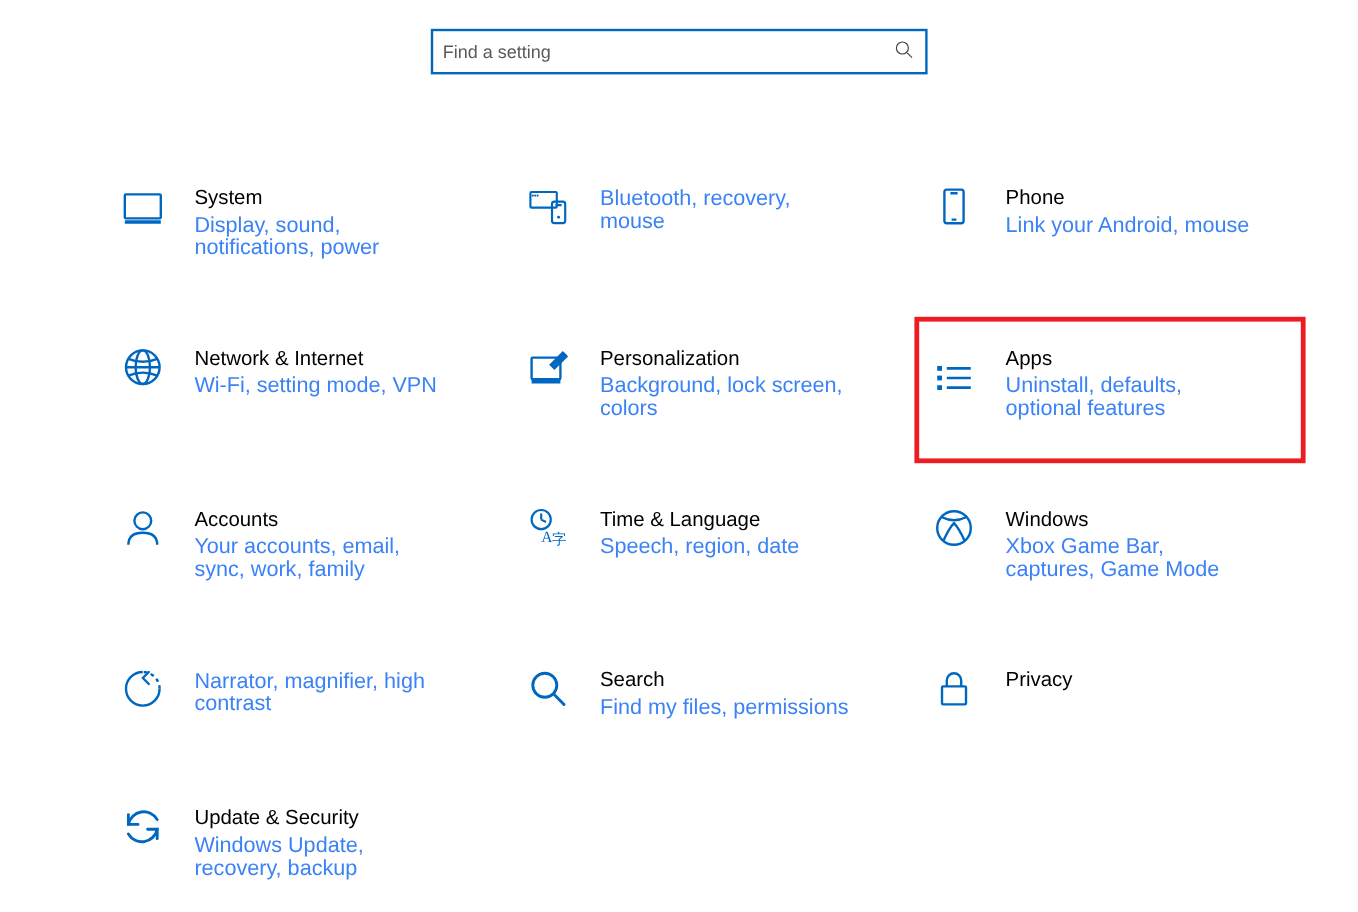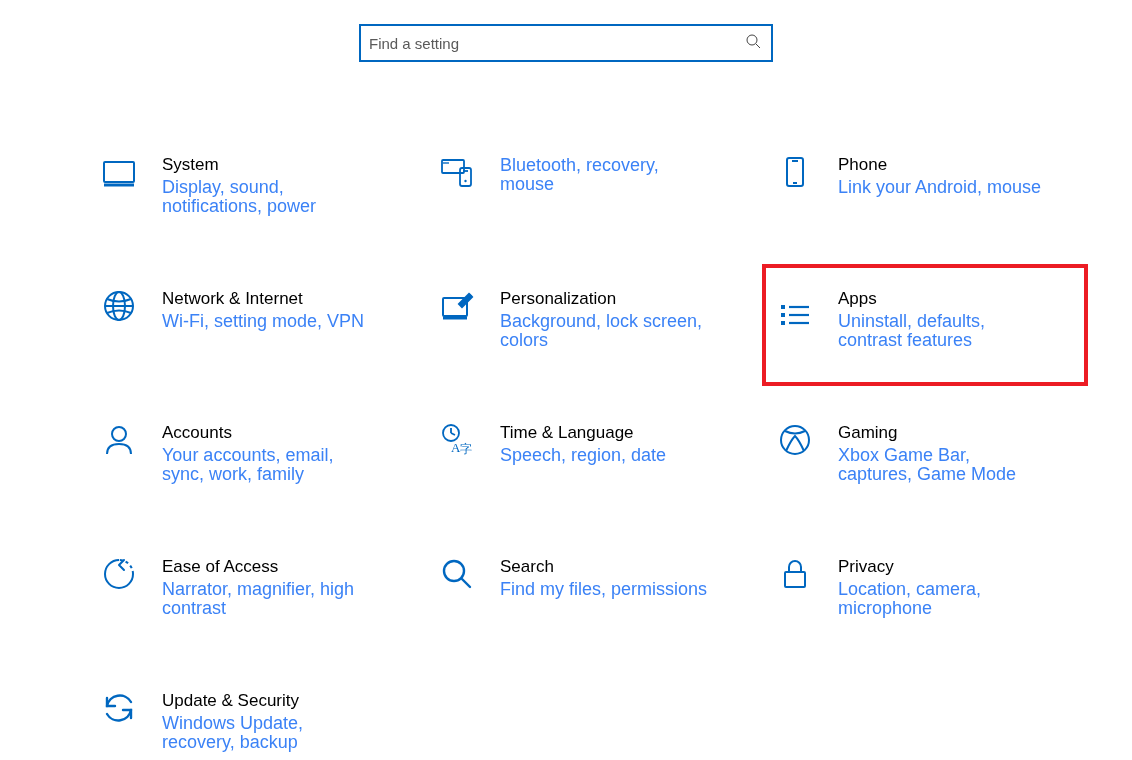--- a/index.html
+++ b/index.html
@@ -192,21 +192,21 @@
           <rect x="4" y="7" width="4" height="4" fill="#0067c0" stroke="none"></rect>
           <rect x="4" y="15" width="4" height="4" fill="#0067c0" stroke="none"></rect>
           <rect x="4" y="23" width="4" height="4" fill="#0067c0" stroke="none"></rect>
           <line x1="12" y1="9" x2="32" y2="9"></line>
           <line x1="12" y1="17" x2="32" y2="17"></line>
           <line x1="12" y1="25" x2="32" y2="25"></line>
         </svg>
       </span>
       <div class="text">
         <div class="title">Apps</div>
-        <div class="desc">Uninstall, defaults, contrast features</div>
+        <div class="desc">Uninstall, defaults, optional features</div>
       </div>
     </div>
 
     <div class="tile">
       <span class="icon">
         <svg viewBox="0 0 36 36" fill="none" stroke="#0067c0" stroke-width="2">
           <circle cx="18" cy="12" r="7"></circle>
           <path d="M6 32 Q6 22 18 22 Q30 22 30 32"></path>
         </svg>
       </span>
@@ -234,35 +234,34 @@
 
     <div class="tile">
       <span class="icon">
         <svg viewBox="0 0 36 36" fill="none" stroke="#0067c0" stroke-width="2">
           <circle cx="18" cy="18" r="14"></circle>
           <path d="M8 9 Q18 14 28 9"></path>
           <path d="M9 29 Q14 18 18 14 Q22 18 27 29"></path>
         </svg>
       </span>
       <div class="text">
-        <div class="title">Gaming</div>
+        <div class="title">Windows</div>
         <div class="desc">Xbox Game Bar, captures, Game Mode</div>
       </div>
     </div>
 
     <div class="tile">
       <span class="icon">
         <svg viewBox="0 0 36 36" fill="none" stroke="#0067c0" stroke-width="2">
           <path d="M32 18 A14 14 0 1 1 18 4"></path>
           <path d="M32 18 A14 14 0 0 0 18 4" stroke-dasharray="3 3"></path>
           <polyline points="23,4 18,9 23,14" stroke-linejoin="round" stroke-linecap="round"></polyline>
         </svg>
       </span>
       <div class="text">
-        <div class="title">Ease of Access</div>
         <div class="desc">Narrator, magnifier, high contrast</div>
       </div>
     </div>
 
     <div class="tile">
       <span class="icon">
         <svg viewBox="0 0 36 36" fill="none" stroke="#0067c0" stroke-width="2.4">
           <circle cx="15" cy="15" r="10"></circle>
           <line x1="23" y1="23" x2="31" y2="31" stroke-linecap="round"></line>
         </svg>
@@ -275,21 +274,20 @@
 
     <div class="tile">
       <span class="icon">
         <svg viewBox="0 0 36 36" fill="none" stroke="#0067c0" stroke-width="2">
           <rect x="8" y="16" width="20" height="15" rx="1"></rect>
           <path d="M12 16 V11 a6 6 0 0 1 12 0 V16"></path>
         </svg>
       </span>
       <div class="text">
         <div class="title">Privacy</div>
-        <div class="desc">Location, camera, microphone</div>
       </div>
     </div>
 
     <div class="tile">
       <span class="icon">
         <svg viewBox="0 0 36 36" fill="none" stroke="#0067c0" stroke-width="2.4" stroke-linecap="round">
           <path d="M30 12 A13 13 0 0 0 6 16"></path>
           <polyline points="6,8 6,16 14,16"></polyline>
           <path d="M6 24 A13 13 0 0 0 30 20"></path>
           <polyline points="30,28 30,20 22,20"></polyline>

